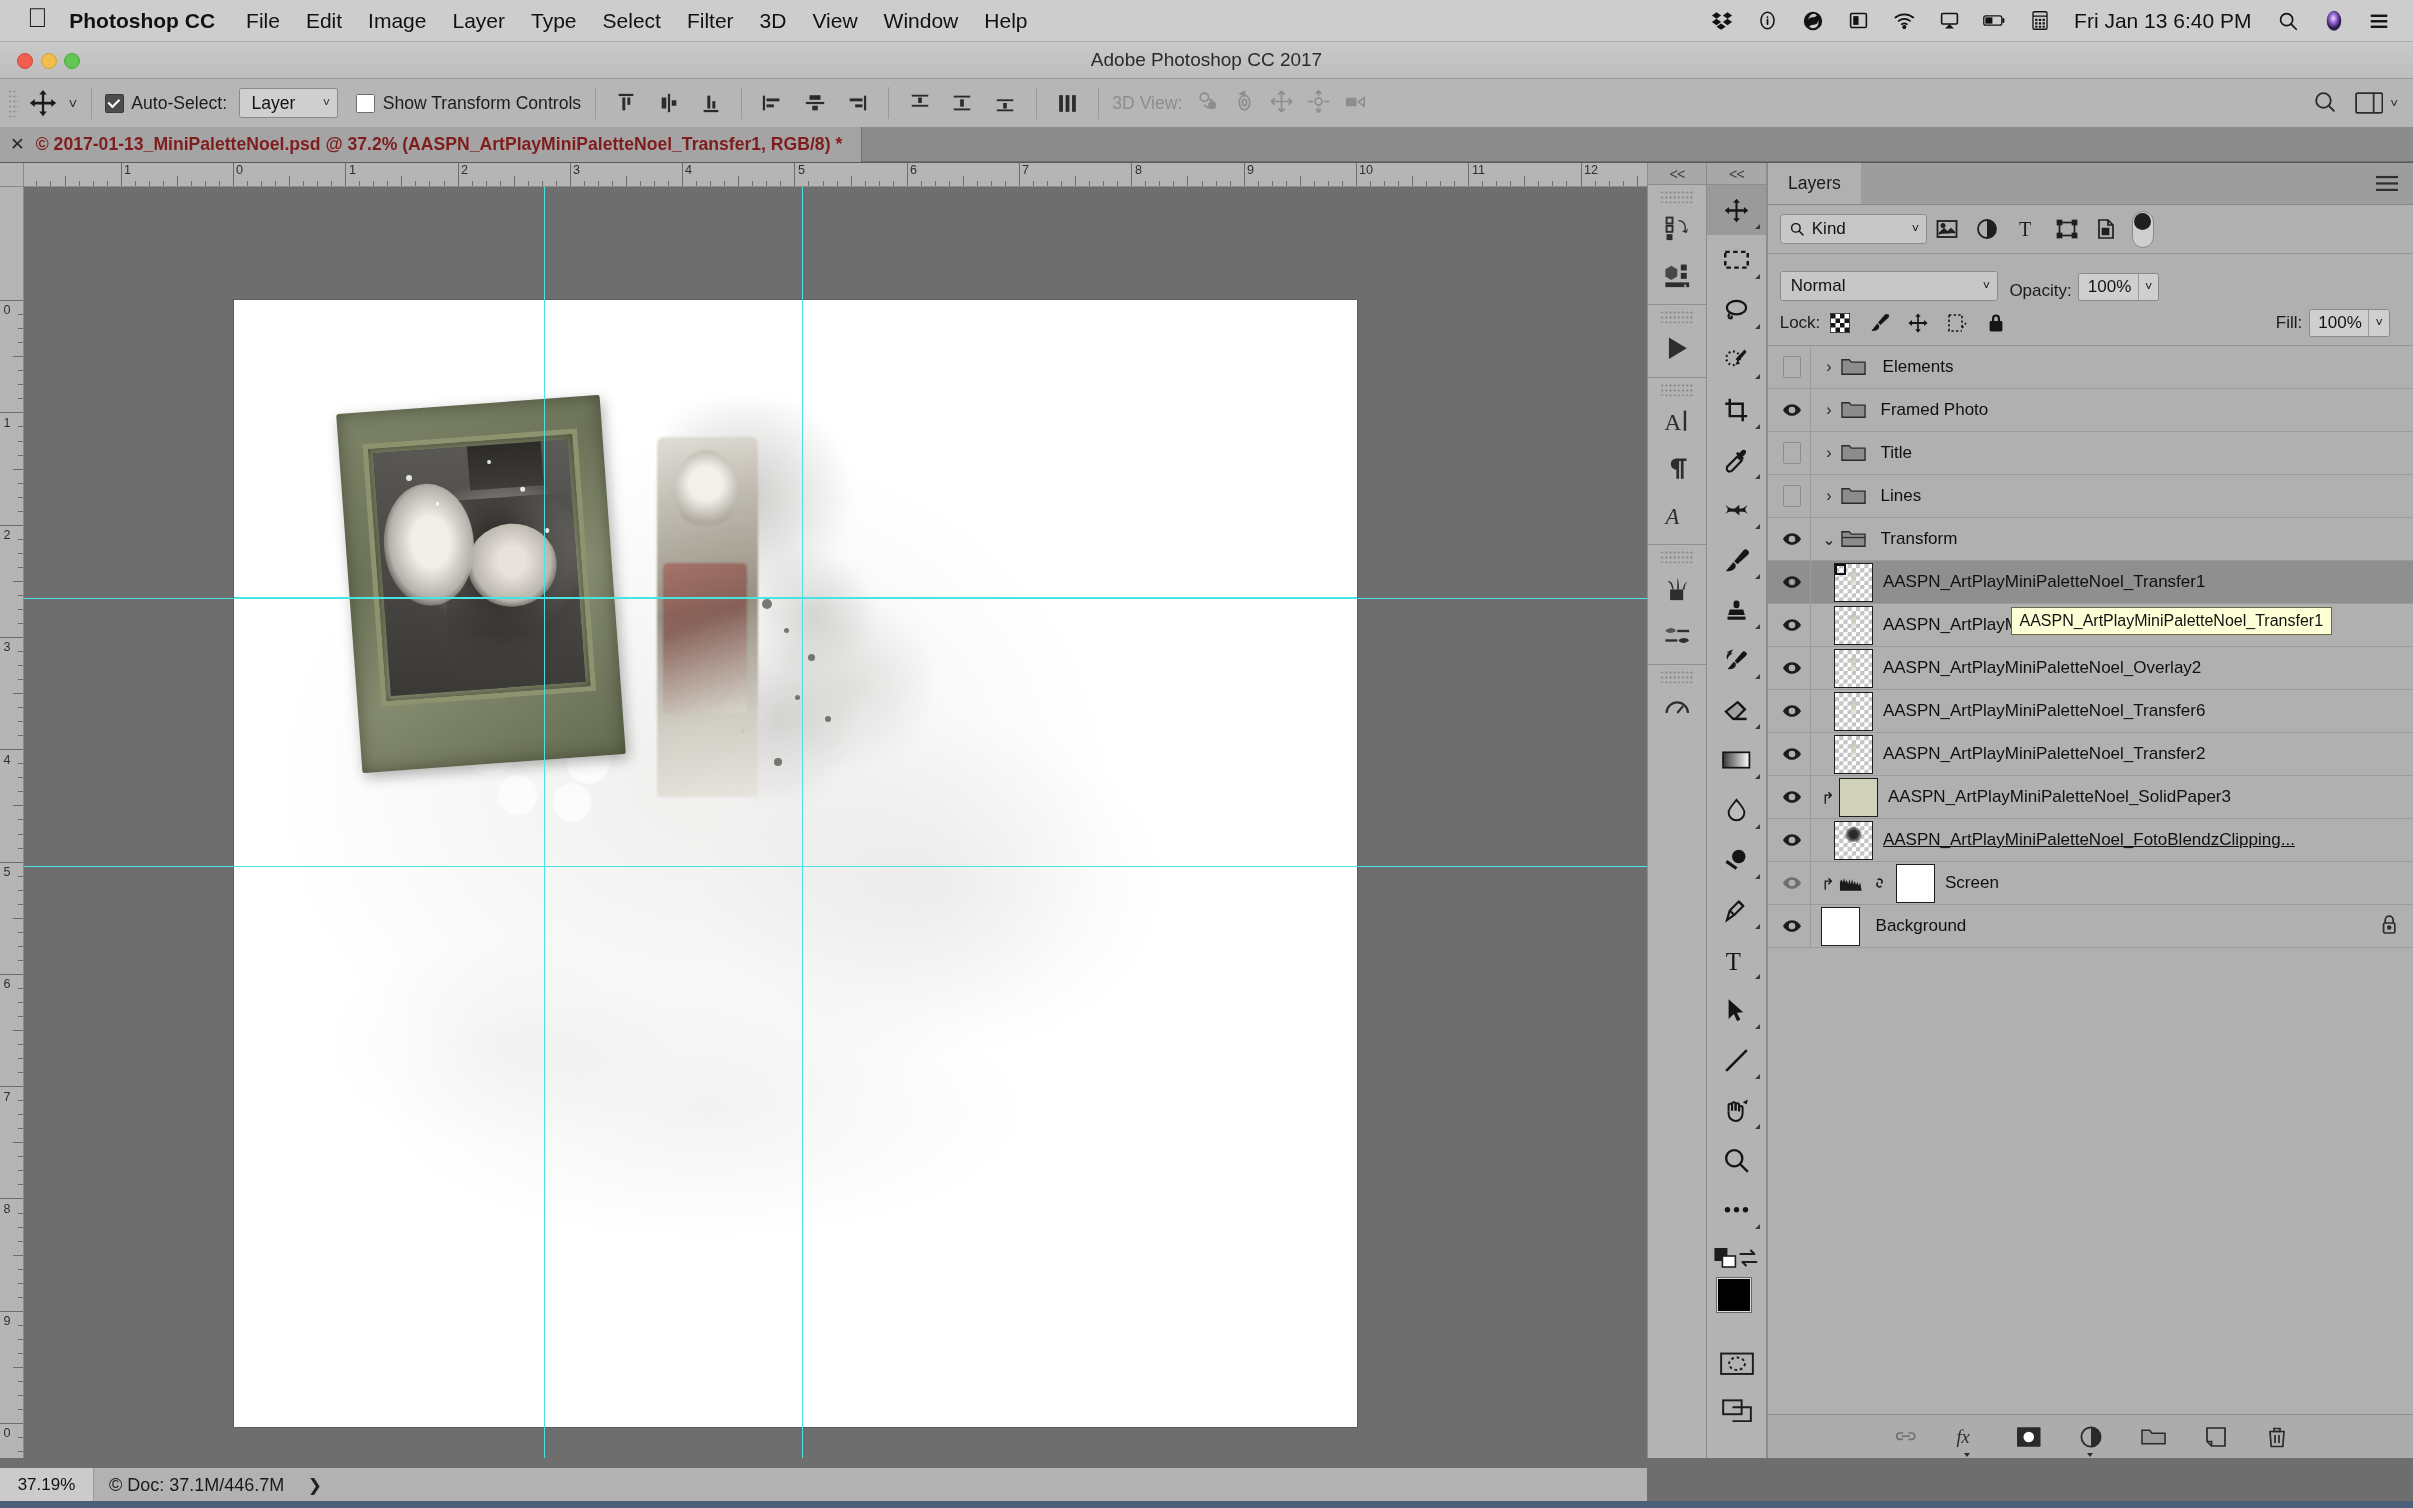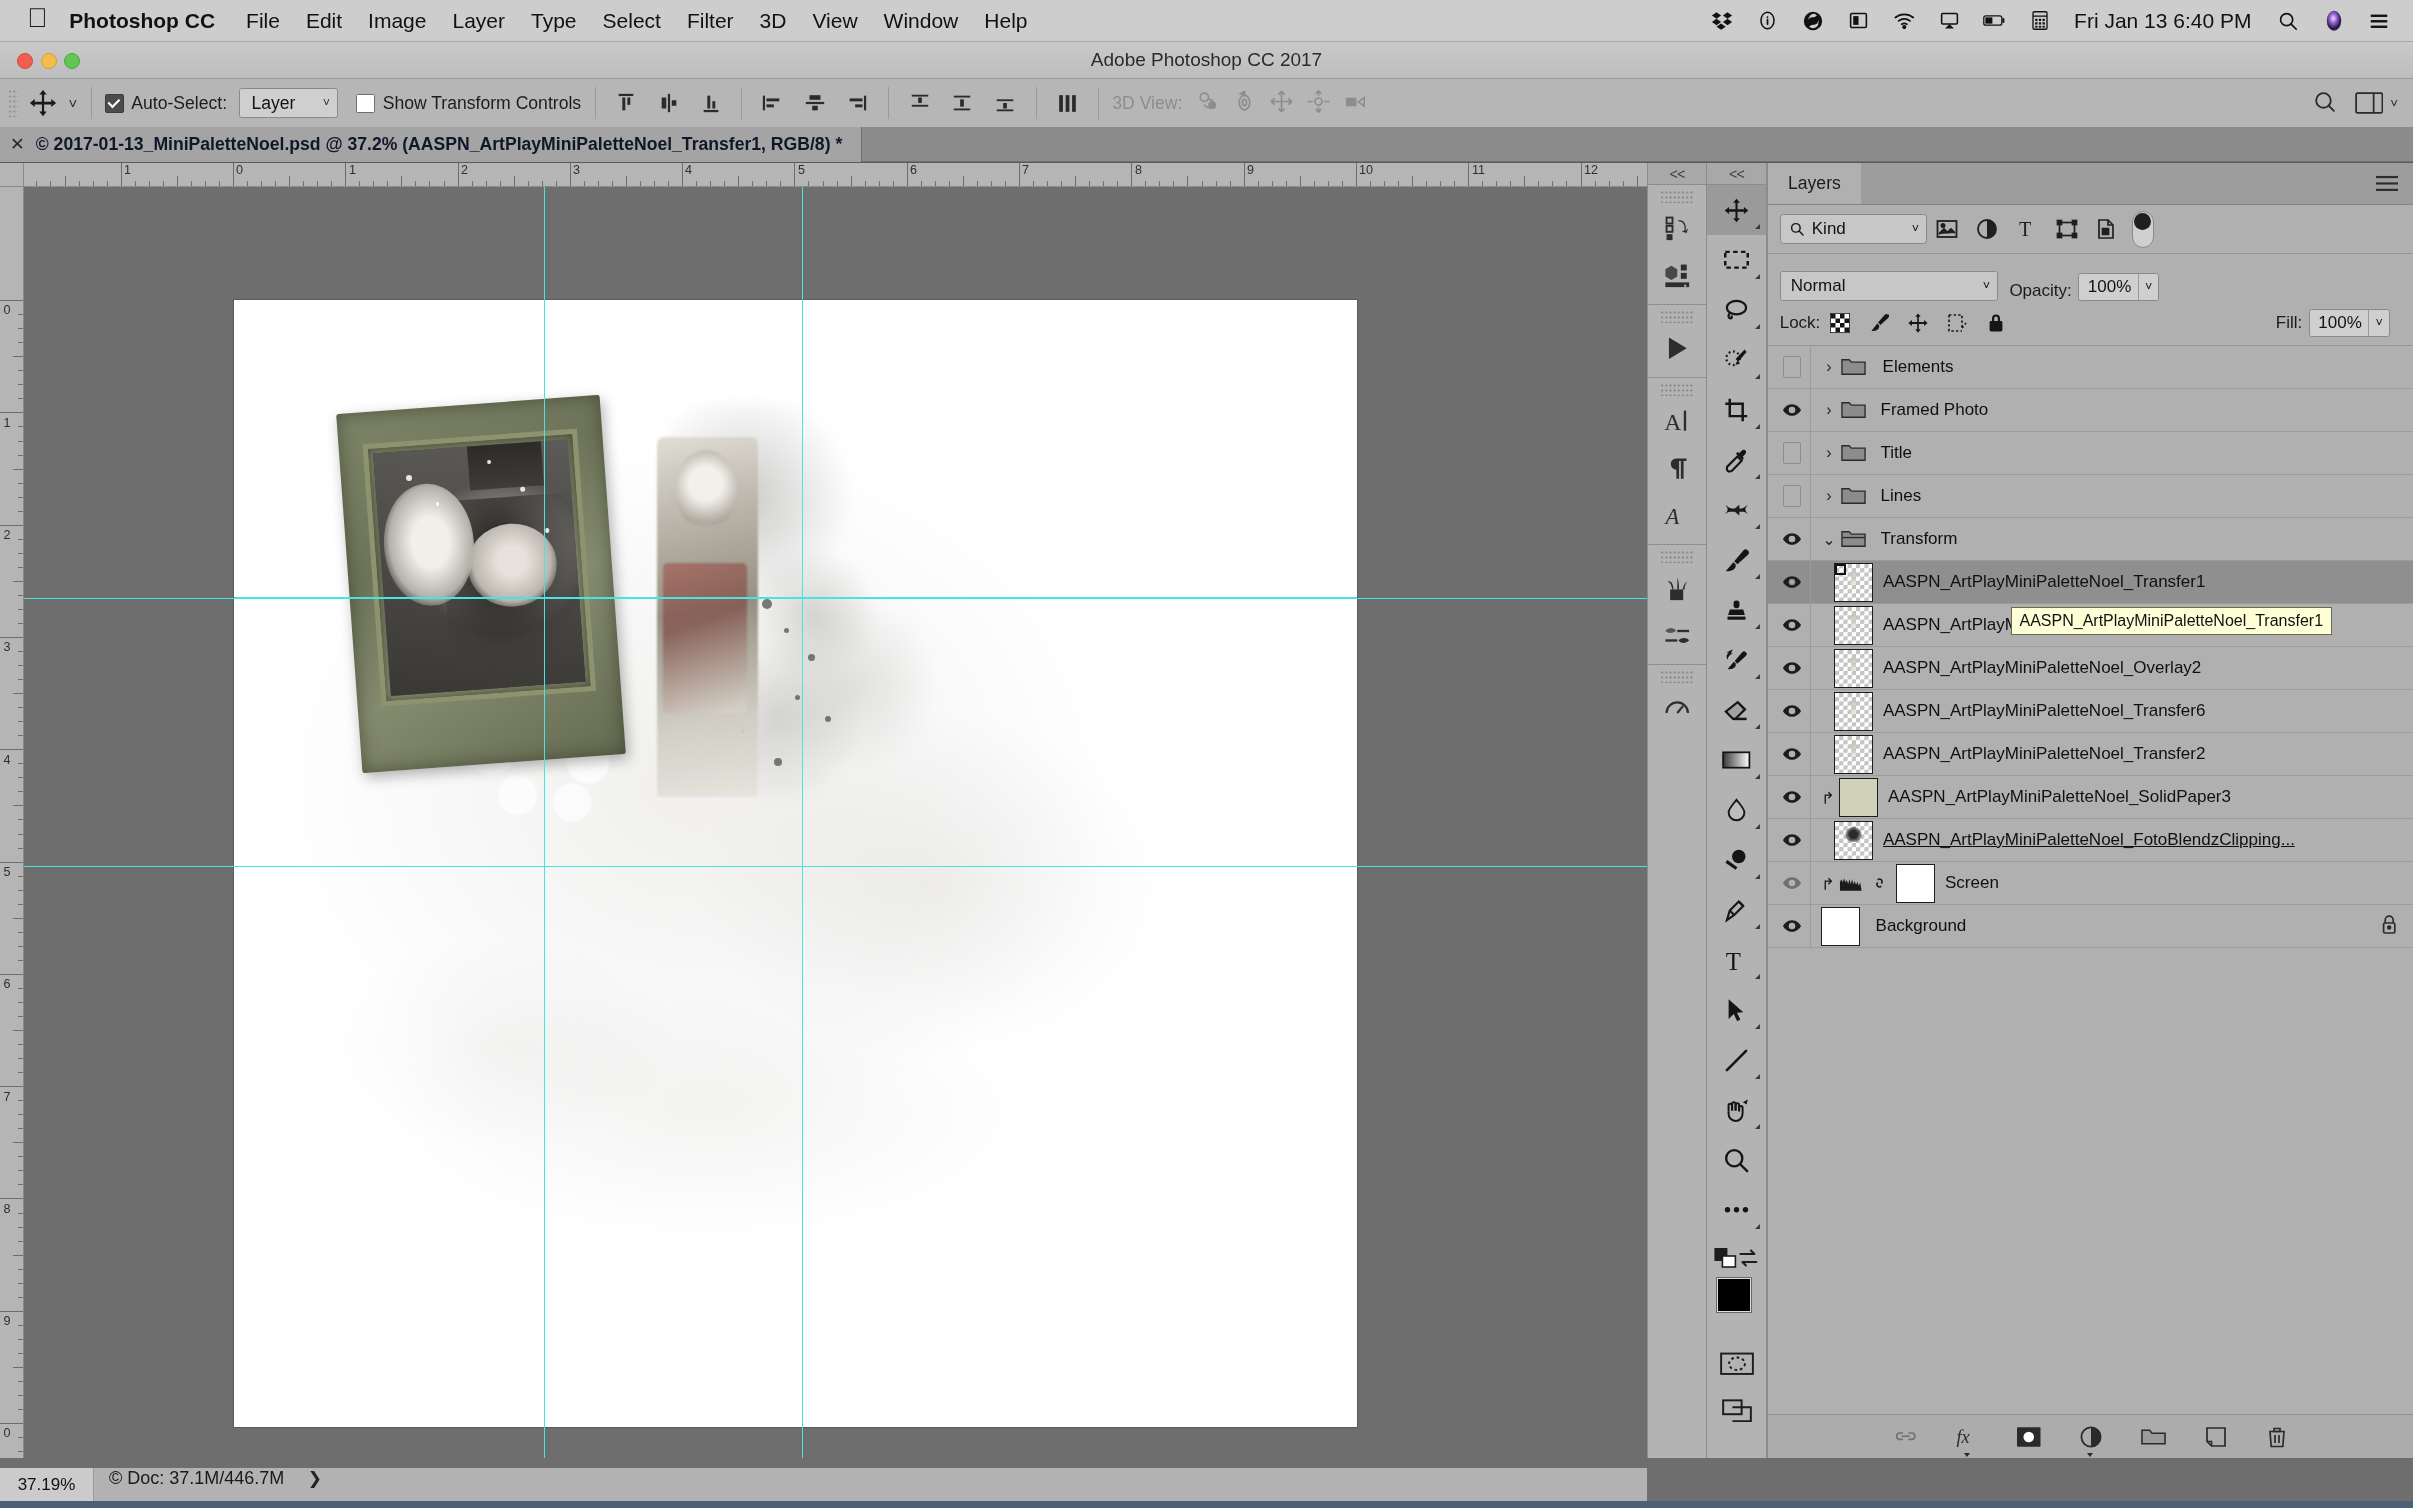--- a/index.html
+++ b/index.html
@@ -75,21 +75,21 @@
   .doctab-row {
     position:absolute; top:127px; left:0; width:2413px; height:35px;
     background:#8c8c8c; border-bottom:0.8px solid #6f6f6f;
   }
   .doctab {
     position:absolute; left:0; top:0; height:35px;
     background:#a4a4a4; display:flex; align-items:center;
     padding:0 18.4px 0 10px; border-right:0.8px solid #6f6f6f;
   }
   .tab-x { font-size:17.6px; color:#2a2a2a; margin-right:11px; }
-  .tab-title { font-size:17.6px; color:#0f172a; font-weight:bold; white-space:nowrap; }
+  .tab-title { font-size:17.6px; color:#7f1d1d; font-weight:bold; white-space:nowrap; }
 
   
   .workarea { position:absolute; top:163px; left:0; width:1647px; bottom:50px; background:#6e6e6e; }
   .ruler-h { position:absolute; top:0; left:0; right:0; height:23.5px; background:#b5b5b5; border-bottom:0.8px solid #8a8a8a; overflow:hidden; }
   .ruler-v { position:absolute; top:23.5px; left:0; bottom:0; width:23.5px; background:#b5b5b5; border-right:0.8px solid #8a8a8a; overflow:hidden; }
   .rcorner { position:absolute; top:0; left:0; width:23.5px; height:23.5px; background:#b5b5b5; border-right:0.8px solid #8a8a8a; border-bottom:0.8px solid #8a8a8a; z-index:3;}
   .rt { position:absolute; top:0; font-size:12.6px; color:#2f2f2f; }
   .rtick { position:absolute; background:#6d6d6d; }
   .rtv { position:absolute; left:3.4px; font-size:12.6px; color:#2f2f2f; }
 
@@ -239,21 +239,21 @@
   }
   .panel-foot { height:44px; background:#acacac; border-top:0.8px solid #8f8f8f;
     display:flex; align-items:center; justify-content:center; gap:39px; }
   .pf { color:#2a2a2a; display:flex; align-items:center; position:relative; }
   .pf.dim { opacity:.45; }
   .pf .tri { position:absolute; bottom:-9.2px; left:50%; margin-left:-3.4px; width:0;height:0;
     border-left:3.4px solid transparent;border-right:3.4px solid transparent;border-top:4.2px solid #2a2a2a; }
 
   
   .statusbar { position:absolute; left:0; bottom:0; width:2413px; height:50px; background:#6e6e6e; }
-  .status-inner { position:absolute; left:0; top:10px; height:34px; display:flex; background:#b2b2b2; }
+  .status-inner { position:absolute; left:0; top:10px; height:34px; display:flex; align-items:center; background:#b2b2b2; }
   .zoombox { width:94px; height:34px; background:#cbcbcb; display:flex; align-items:center; justify-content:center;
     font-size:17px; color:#111; border-right:0.8px solid #9a9a9a; }
   .docinfo { padding:0 15px; font-size:18px; color:#1a1a1a; white-space:nowrap; }
   .sb-arrow { padding:0 18.4px 0 8.4px; font-size:17px; color:#222; }
   .sb-blue { position:absolute; left:0; bottom:0; width:2413px; height:6.7px; background:#4a6078; }
 </style>
 </head>
 <body>
 
 <div id="app">

